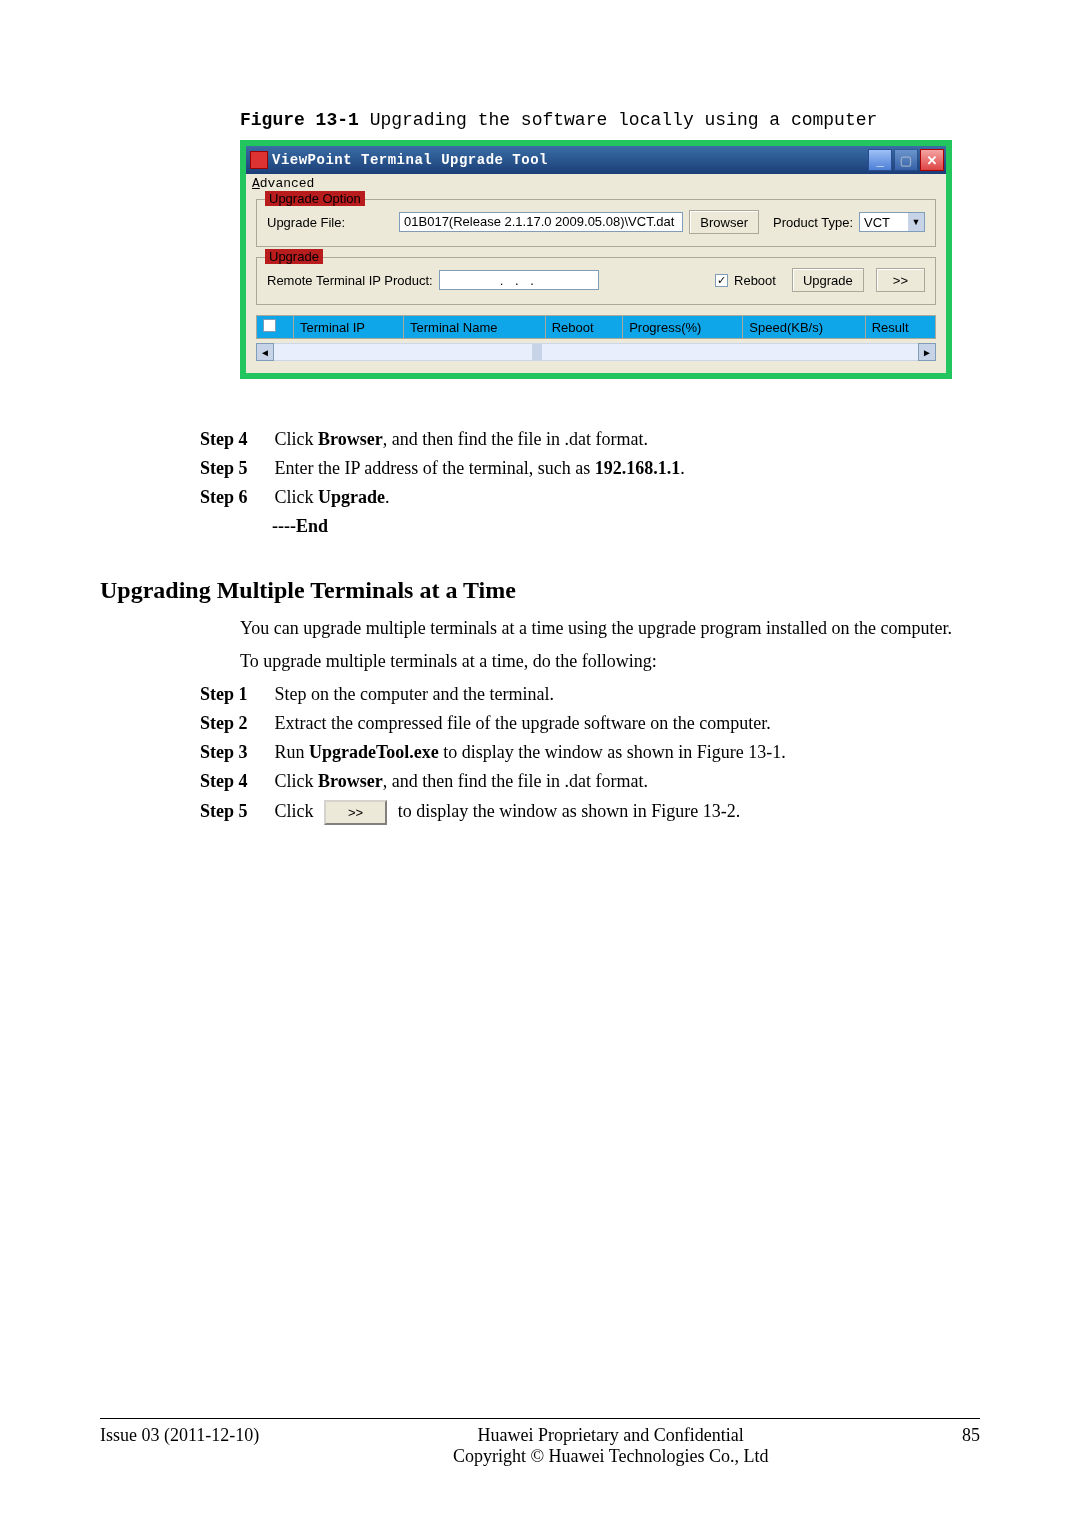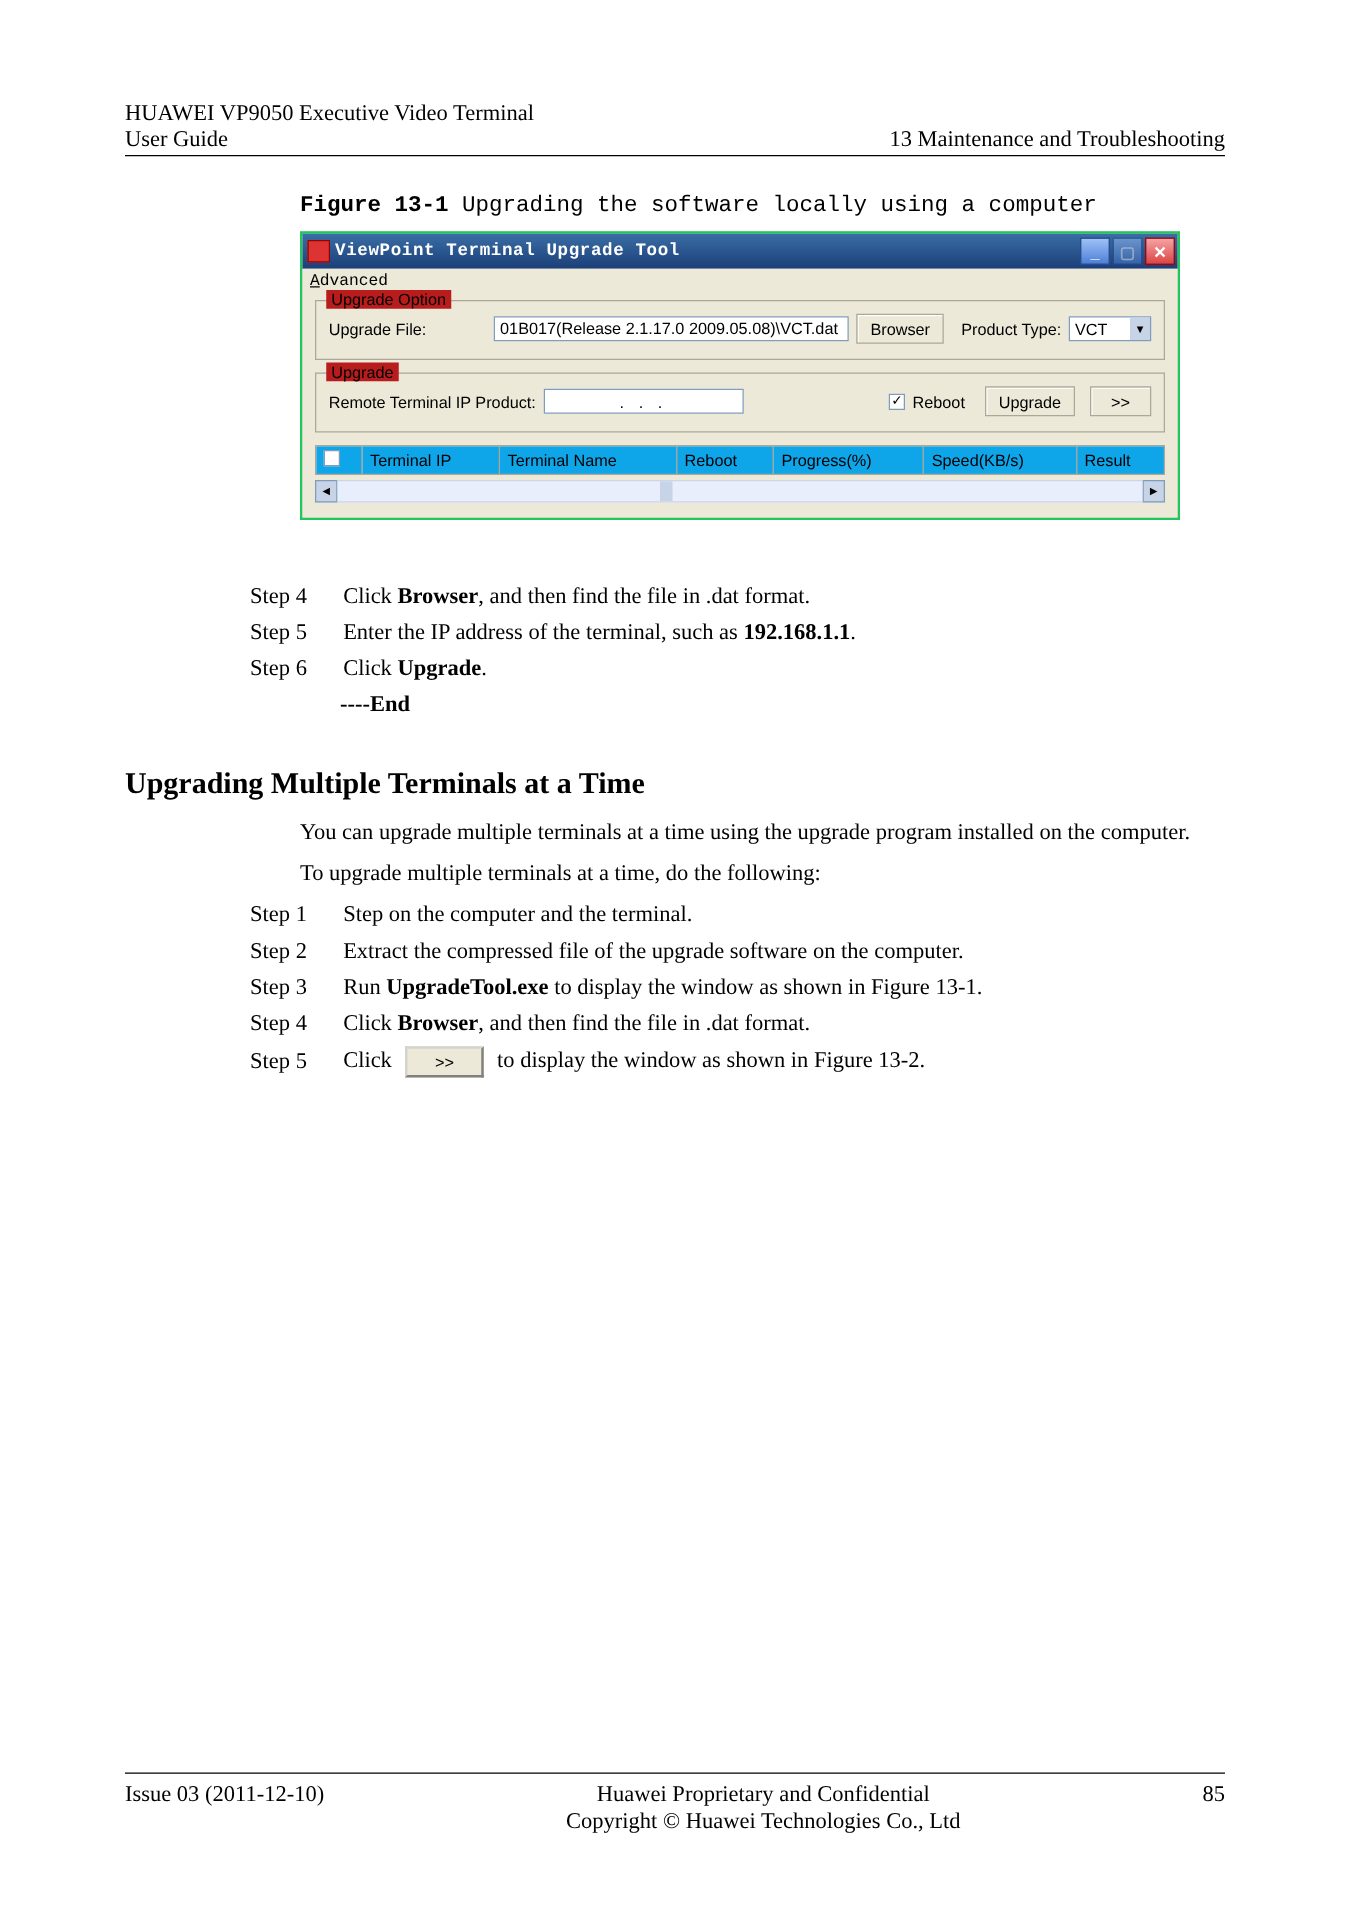--- a/index.html
+++ b/index.html
@@ -37,21 +37,21 @@
   }
   .fig-caption {
     margin: 30px 0 10px 140px;
     font-size: 18px;
     font-family: Liberation Mono, monospace;
   }
   .fig-caption .bold { font-weight: bold; }
   .app-window {
     margin: 0 0 0 140px;
     width: 700px;
-    border: 2px solid #22c55e;
+    border: 6px solid #22c55e;
     font-family: Tahoma, Arial, sans-serif;
     font-size: 13px;
     background: #ece9d8;
   }
   .titlebar {
     display: flex;
     align-items: center;
     justify-content: space-between;
     background: linear-gradient(to bottom, #3a6ea5, #1b3e78);
     color: #fff;
@@ -200,21 +200,21 @@
     position: relative;
   }
   .sb-thumb {
     position: absolute;
     left: 40%; width: 10px; height: 100%;
     background: #c7d3e7;
   }
 
   .step-list { margin: 50px 0 0 100px; font-size: 18px; }
   .step-list p { margin: 8px 0; }
-  .step-label { font-weight: normal; display: inline-block; width: 70px; }
+  .step-label { font-weight: bold; display: inline-block; width: 70px; }
   .end { margin-left: 72px; display: inline-block; }
 
   h3.section {
     font-size: 24px;
     font-weight: bold;
     margin: 40px 0 14px 0;
   }
   .body-para {
     margin: 0 0 12px 140px;
     font-size: 18px;
@@ -239,27 +239,20 @@
     font-size: 18px;
     padding-top: 6px;
   }
   .footer .center { text-align: center; }
 </style>
 </head>
 <body>
 
 <div class="page">
 
-  <div class="header">
-    <div class="left">
-      <span>HUAWEI VP9050 Executive Video Terminal</span>
-      <span>User Guide</span>
-    </div>
-    <span>13 Maintenance and Troubleshooting</span>
-  </div>
 
   <div class="content">
 
     <div class="fig-caption">
       <span class="bold">Figure 13-1</span><span> Upgrading the software locally using a computer</span>
     </div>
 
     <div class="app-window">
       <div class="titlebar">
         <div class="left">

